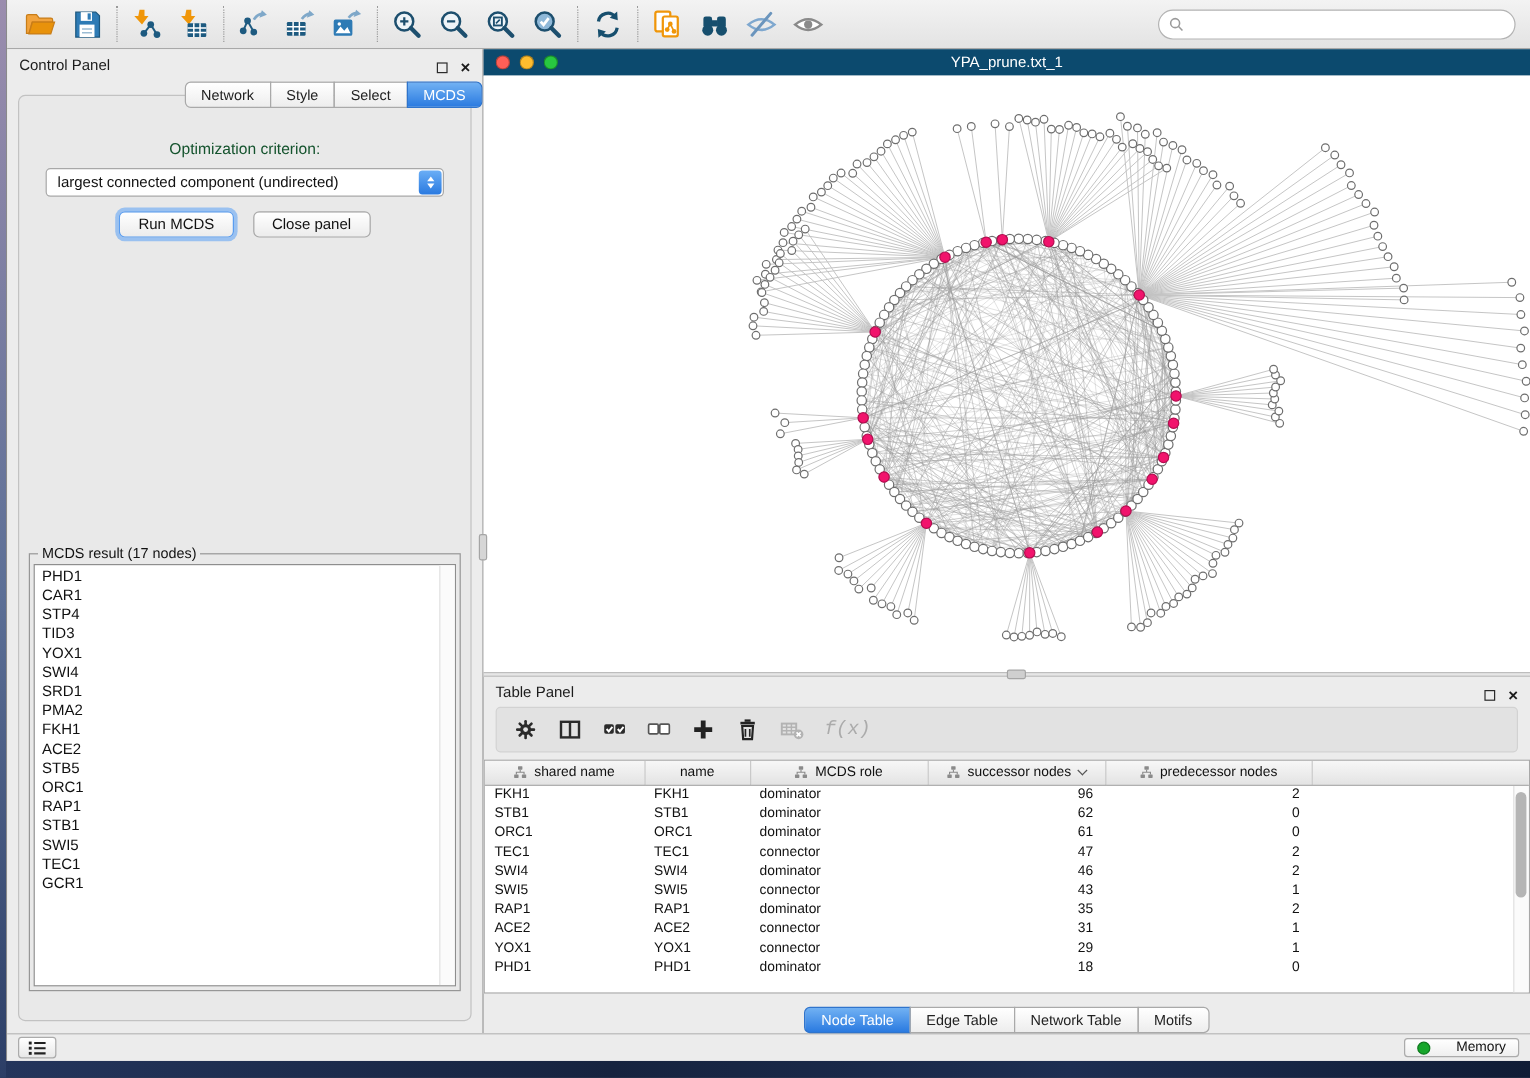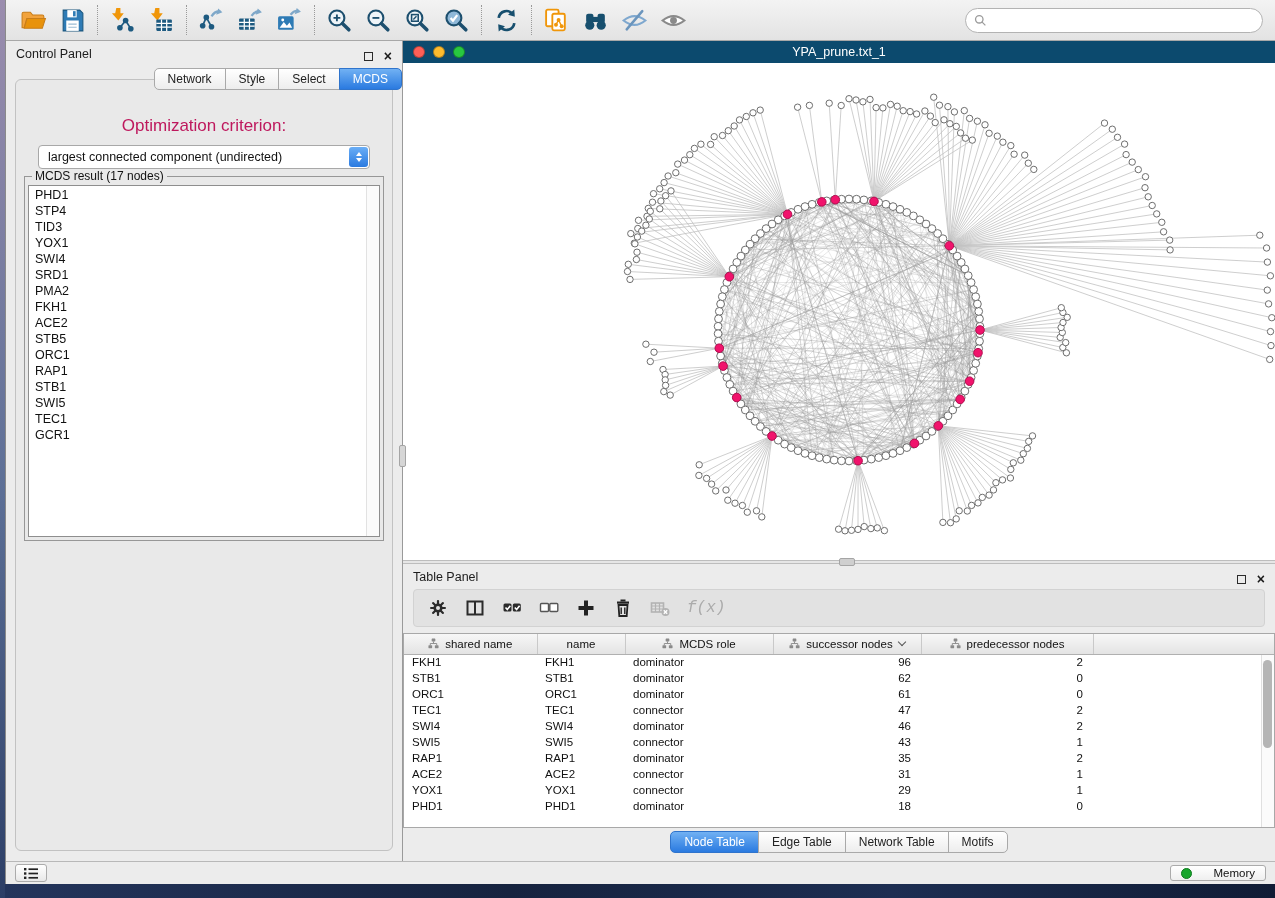--- a/index.html
+++ b/index.html
@@ -26,30 +26,30 @@
   .wb-float{width:9px;height:9px;border:1.4px solid #2b2b2b;margin-right:11px;display:inline-block}
   .wb-close{font-weight:700;font-size:14px;color:#1b1b1b;line-height:9px}
 
   .seg{display:flex;justify-content:flex-end;position:relative;z-index:3;margin-top:3px}
   .seg-tab{font-size:12px;padding:3px 13px;background:linear-gradient(#ffffff,#ededed);border:1px solid #a9a9a9;margin-left:-1px;color:#222;text-align:center;min-width:48px}
   .seg-tab:first-of-type{border-radius:5px 0 0 5px;margin-left:0}
   .seg-tab:last-of-type{border-radius:0 5px 5px 0}
   .seg-tab.active{background:linear-gradient(#71b1f3,#2a7ae0);color:#fff;border-color:#2f74cc}
 
   .cp-body{flex:1;margin:-11px 9px 10px 9px;padding-top:24px;background:#e9e9e9;border:1px solid #c2c2c2;border-radius:6px;display:flex;flex-direction:column;align-items:center}
-  .opt-label{font-size:17px;color:#be185d;margin-top:12px}
+  .opt-label{font-size:13px;color:#14532d;margin-top:12px}
   .mac-select{width:332px;height:24px;background:#fff;border:1px solid #a8a8a8;border-radius:4px;display:flex;align-items:center;padding-left:9px;font-size:12.5px;color:#111;margin-top:9px}
   .stepper{margin-left:auto;width:19px;height:20px;margin-right:1px;border-radius:3px;background:linear-gradient(#6aaef6,#2a7ae0);display:flex;flex-direction:column;align-items:center;justify-content:center;gap:2px}
   .tri-up{width:0;height:0;border-left:3.5px solid transparent;border-right:3.5px solid transparent;border-bottom:4px solid #fff}
   .tri-down{width:0;height:0;border-left:3.5px solid transparent;border-right:3.5px solid transparent;border-top:4px solid #fff}
   .cp-buttons{display:flex;gap:16px;margin-top:12px}
   .mac-btn{font-size:12.5px;padding:3px 15px;background:linear-gradient(#fff,#ececec);border:1px solid #a8a8a8;border-radius:5px;color:#111}
   .focus-ring{box-shadow:0 0 0 3px rgba(90,160,245,.55);border-color:#5a9df0}
 
-  .mcds-fieldset{width:calc(100% - 16px);border:1px solid #979797;padding:2px 3px 3px 3px}
+  .mcds-fieldset{width:calc(100% - 16px);margin-top:256px;border:1px solid #979797;padding:2px 3px 3px 3px}
   .mcds-fieldset legend{font-size:12px;color:#111;padding:0 3px;margin-left:4px}
   .result-list{list-style:none;background:#fff;border:1px solid #8e8e8e;height:352px;position:relative;font-size:12.5px;line-height:16px;overflow:hidden;padding:1px 14px 0 6px;color:#111}
   .scroll-track{position:absolute;top:0;right:0;bottom:0;width:13px;background:#fbfbfb;border-left:1px solid #e2e2e2}
 
   
   .right{flex:1;display:flex;flex-direction:column;min-width:0}
   .network-window{height:519px;position:relative}
   .net-titlebar{height:22px;background:#0c4a6e;display:flex;align-items:center;position:relative}
   .traffic{position:absolute;left:10px;top:5px;display:flex;gap:8px}
   .light{width:12px;height:12px;border-radius:50%;border:1px solid rgba(0,0,0,.3)}
@@ -67,21 +67,21 @@
   .tp-tablewrap{margin:0 0;flex:1;background:#fff;border:1px solid #a8a8a8;position:relative;overflow:hidden}
   table{border-collapse:collapse;table-layout:fixed;width:100%;font-size:11.5px;color:#111}
   thead th{height:20px;background:linear-gradient(#f7f7f7,#e3e3e3);border-bottom:1px solid #b0b0b0;border-right:1px solid #c9c9c9;font-weight:400;font-size:11.5px;padding:0}
   thead th:last-child{border-right:none}
   .th-inner{display:flex;align-items:center;justify-content:center;gap:6px;padding:0 4px;white-space:nowrap}
   .chev{display:inline-block;width:6px;height:6px;border-right:1.6px solid #555;border-bottom:1.6px solid #555;transform:rotate(45deg);margin-bottom:3px}
   tbody td{height:16px;padding:0 8px;white-space:nowrap;overflow:hidden}
   tbody td.num{text-align:right;padding-right:10px}
   .tbl-scroll{position:absolute;top:21px;right:0;bottom:0;width:13px;background:#fbfbfb;border-left:1px solid #e0e0e0}
   .tbl-thumb{position:absolute;right:2px;top:5px;width:9px;height:88px;border-radius:5px;background:#b5b5b5}
-  .tp-tabs{display:flex;justify-content:center;align-items:flex-start;height:30px;flex:none}
+  .tp-tabs{display:flex;justify-content:center;align-items:flex-end;height:30px;flex:none}
 
   
   .statusbar{position:absolute;left:0;right:0;bottom:0;height:23px;border-top:1px solid #b8b8b8;background:#ececec;display:flex;align-items:center;justify-content:space-between;padding:0 9px}
   .menu-btn{width:32px;height:18px;border:1px solid #ababab;border-radius:3px;background:linear-gradient(#fff,#e8e8e8);display:flex;align-items:center;justify-content:center}
   .memory-btn{border:1px solid #ababab;border-radius:3px;background:linear-gradient(#fff,#efefef);padding:1px 10px;display:flex;align-items:center;gap:21px;font-size:11.5px;color:#111}
   .memory-dot{width:11px;height:11px;border-radius:50%;background:#17a62c;border:1px solid #0e7a1e}
 </style>
 </head>
 <body>
 
@@ -271,26 +271,31 @@
       </div>
       <div class="cp-body">
         <div class="opt-label">Optimization criterion:</div>
         <div class="mac-select">
           <span>largest connected component (undirected)</span>
           <span class="stepper">
               <span class="tri-up"></span>
               <span class="tri-down"></span>
             </span>
         </div>
+        <div class="cp-buttons">
+          <button class="mac-btn focus-ring">Run MCDS</button>
+          <button class="mac-btn">Close panel</button>
+        </div>
         <fieldset class="mcds-fieldset">
           <legend>MCDS result (17 nodes)</legend>
           <ul class="result-list">
 
               <li>PHD1</li>
 
+              <li>CAR1</li>
 
               <li>STP4</li>
 
               <li>TID3</li>
 
               <li>YOX1</li>
 
               <li>SWI4</li>
 
               <li>SRD1</li>

